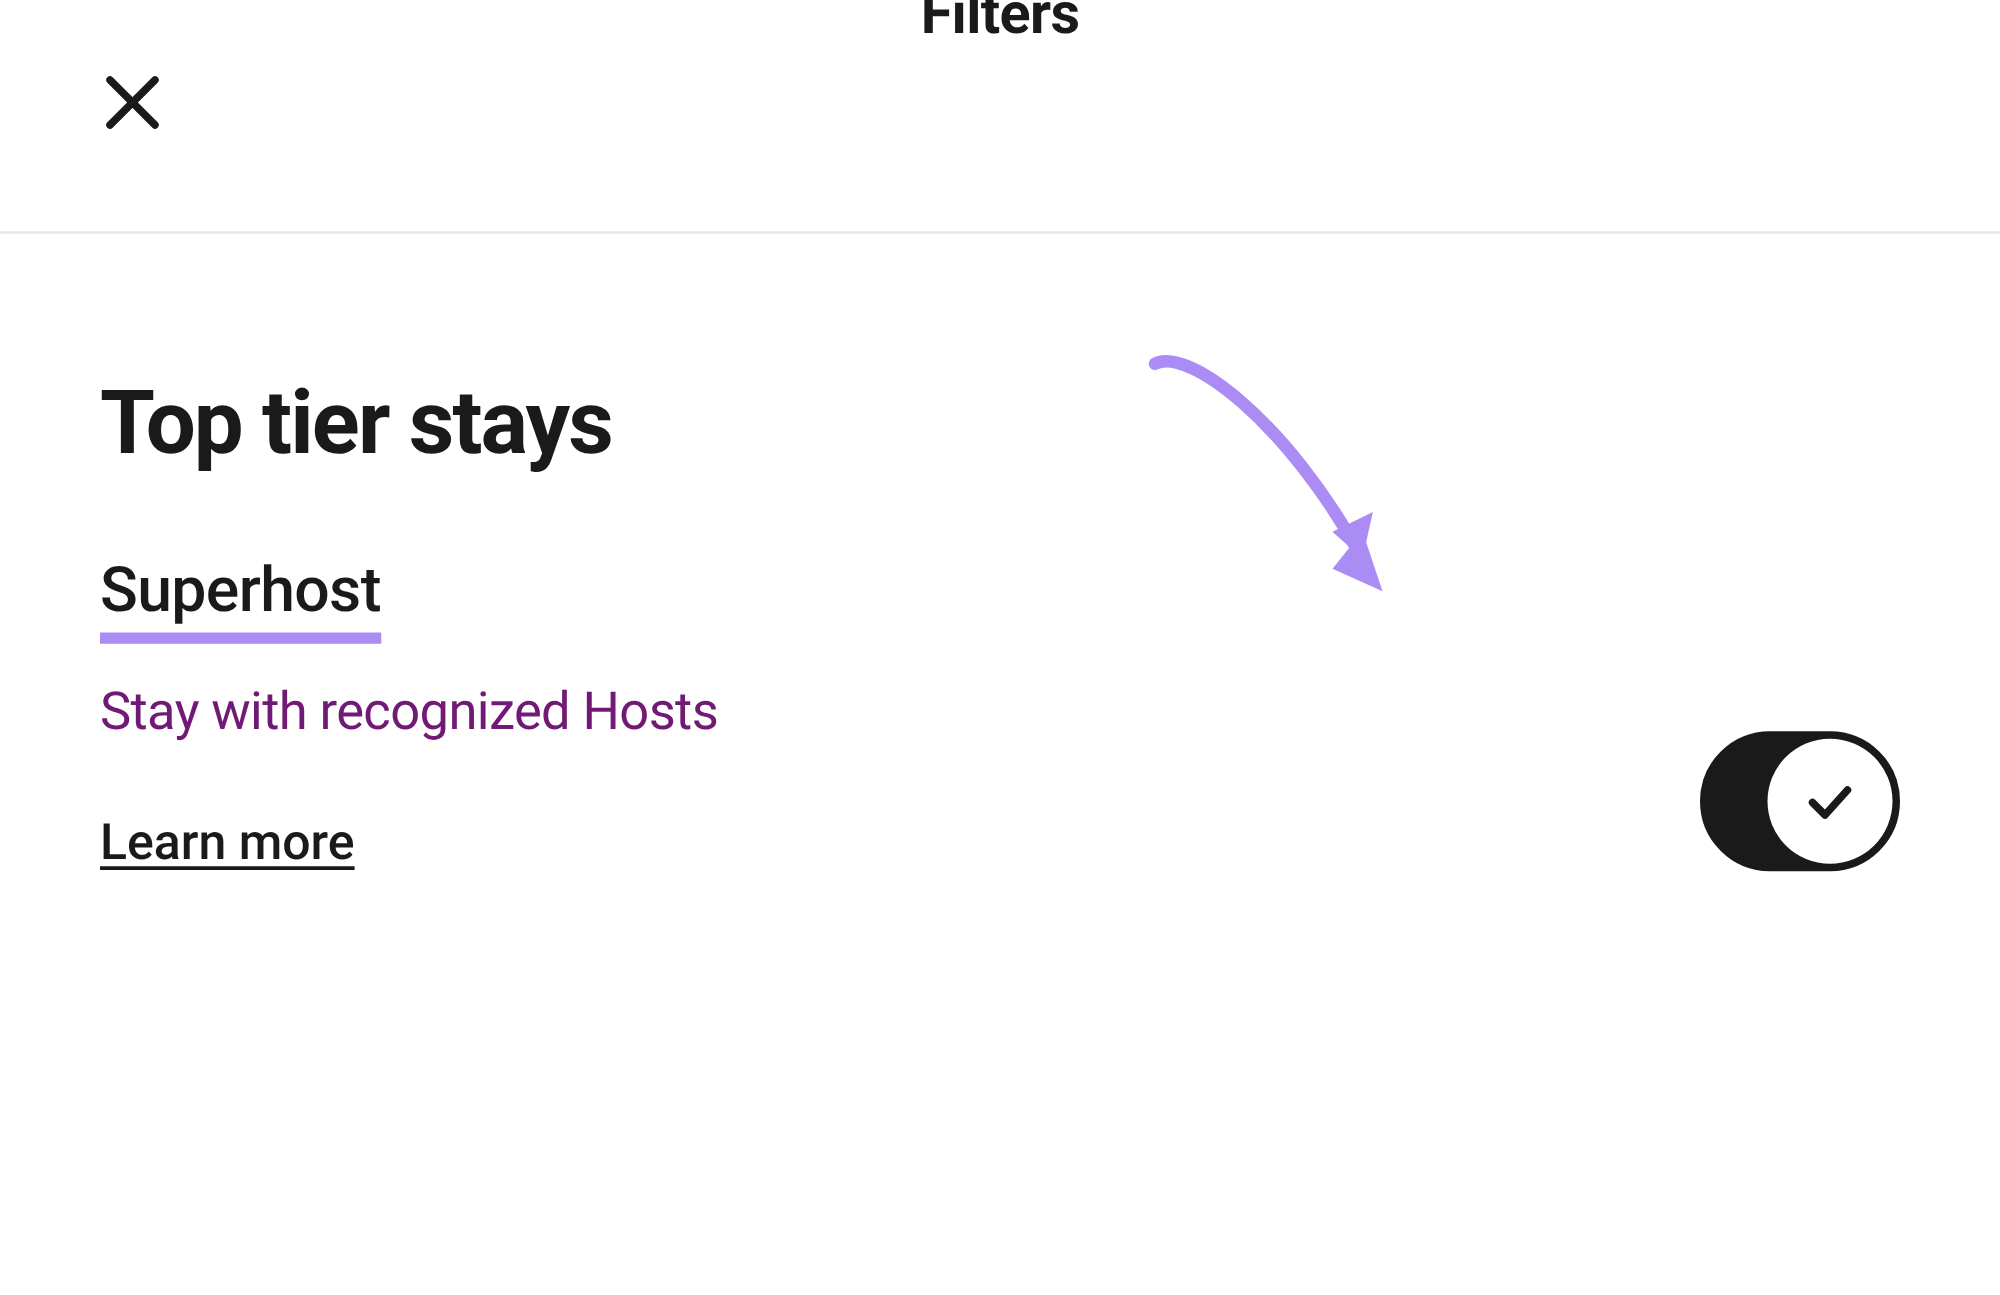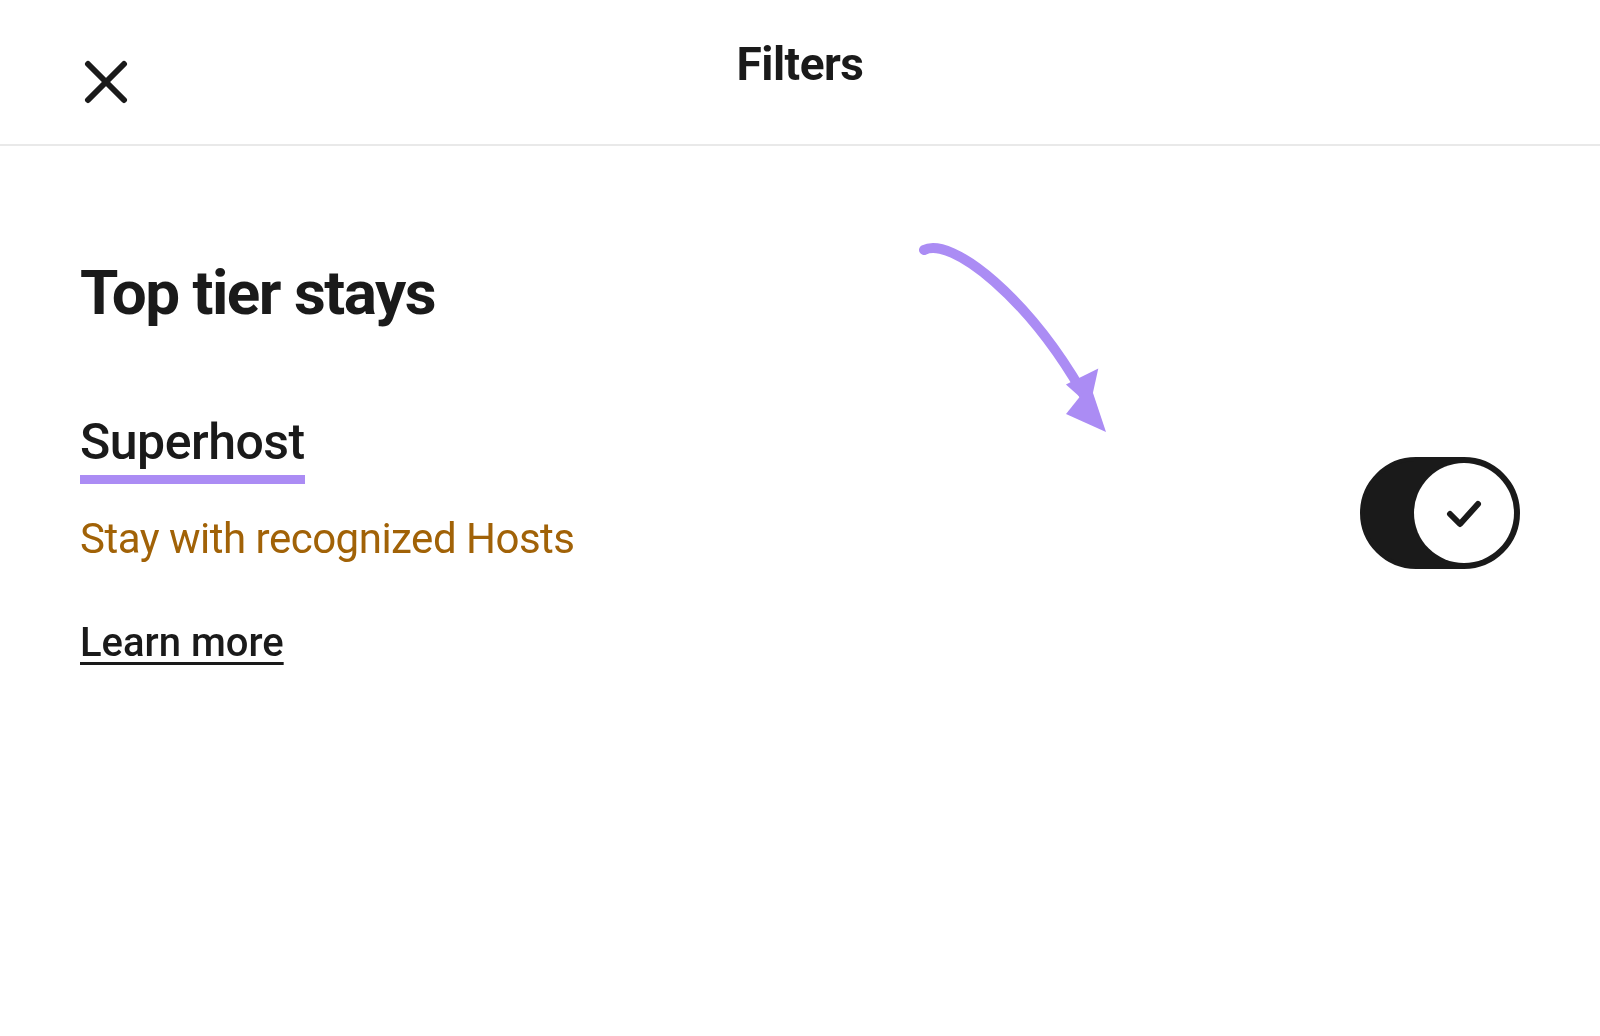--- a/index.html
+++ b/index.html
@@ -1,25 +1,25 @@
 <!DOCTYPE html>
 <html><head>
   <meta charset="utf-8">
   <style>
     * { margin: 0; padding: 0; box-sizing: border-box; }
     html, body { width: 1600px; height: 1036px; background: #ffffff; font-family: -apple-system, BlinkMacSystemFont, "Segoe UI", Roboto, "Helvetica Neue", Arial, sans-serif; color: #1a1a1a; }
-    .header { position: relative; height: 146px; border-bottom: 2px solid #e9e9e9; display: flex; align-items: center; }
+    .header { position: relative; height: 187px; border-bottom: 2px solid #e9e9e9; display: flex; align-items: flex-start; }
     .close-btn { position: absolute; left: 76px; top: 52px; width: 60px; height: 60px; background: transparent; border: none; cursor: pointer; display: flex; align-items: center; justify-content: center; }
     .header-title { width: 100%; text-align: center; font-size: 46px; font-weight: 700; letter-spacing: -0.5px; margin-top: -16px; }
     .content { padding: 110px 80px 0 80px; position: relative; }
-    .section-title { font-size: 62px; font-weight: 700; letter-spacing: -1.5px; margin-bottom: 84px; }
-    .row { display: flex; align-items: flex-start; justify-content: space-between; }
+    .section-title { font-size: 71px; font-weight: 700; letter-spacing: -1.5px; margin-bottom: 64px; }
+    .row { display: flex; align-items: flex-end; justify-content: space-between; }
     .row-text { flex: 1; }
     .option-title { display: inline-block; font-size: 50px; font-weight: 500; letter-spacing: -0.5px; border-bottom: 9px solid #ab8cf4; padding-bottom: 4px; margin-bottom: 24px; }
-    .option-desc { font-size: 42px; color: #a16207; font-weight: 400; letter-spacing: -0.5px; margin-top: 6px; }
+    .option-desc { font-size: 42px; color: #701a75; font-weight: 400; letter-spacing: -0.5px; margin-top: 6px; }
     .option-link { display: inline-block; font-size: 40px; font-weight: 500; color: #1a1a1a; text-decoration: underline; text-underline-offset: 6px; text-decoration-thickness: 3px; margin-top: 56px; cursor: pointer; }
     .toggle { position: relative; width: 160px; height: 112px; background: #1a1a1a; border-radius: 60px; border: 4px solid #1a1a1a; cursor: pointer; flex-shrink: 0; margin-top: 44px; }
     .toggle-knob { position: absolute; top: 2px; right: 2px; width: 100px; height: 100px; border-radius: 50%; background: #ffffff; display: flex; align-items: center; justify-content: center; }
     .annotation-arrow { position: absolute; pointer-events: none; }
   </style>
 </head>
 <body>
 
 <div class="header">
   <button class="close-btn">

